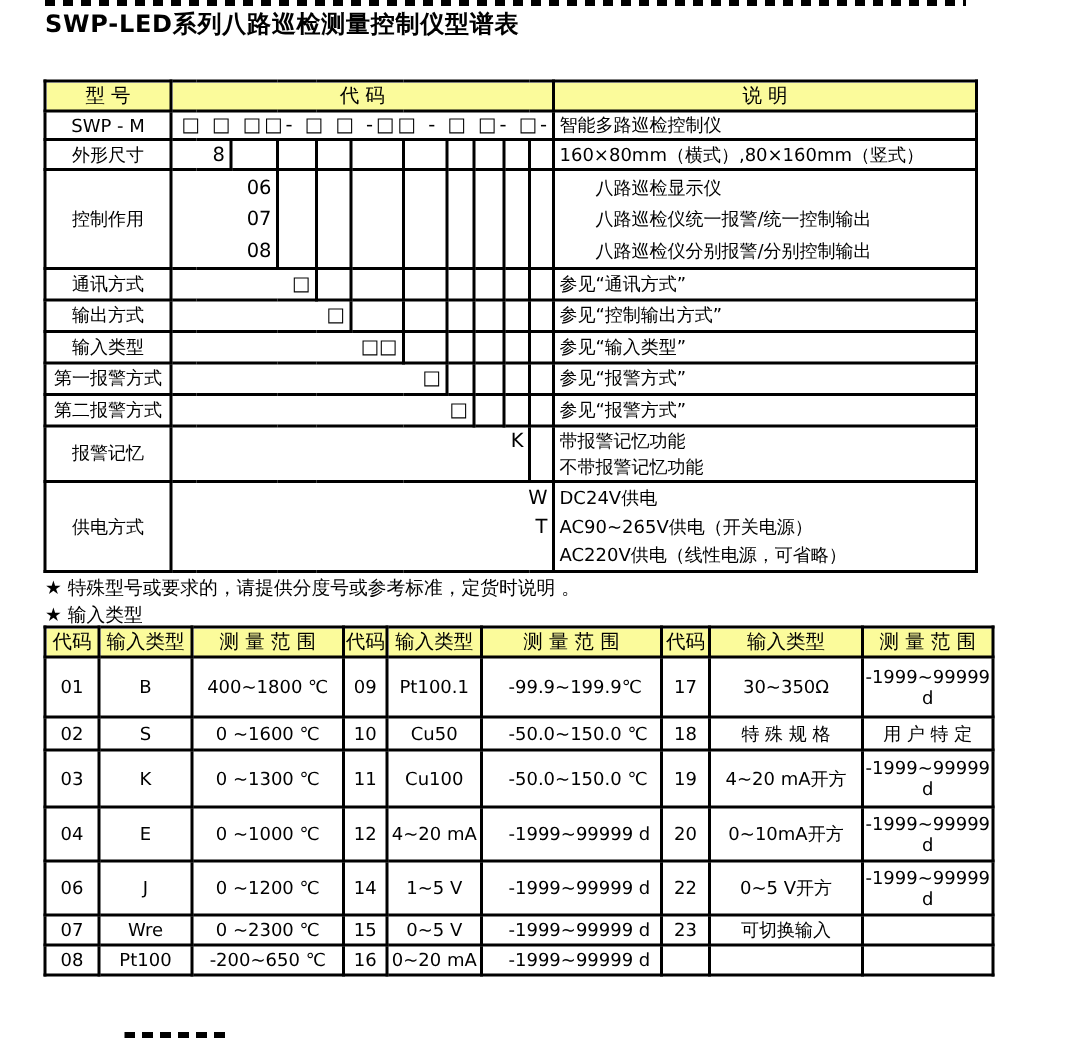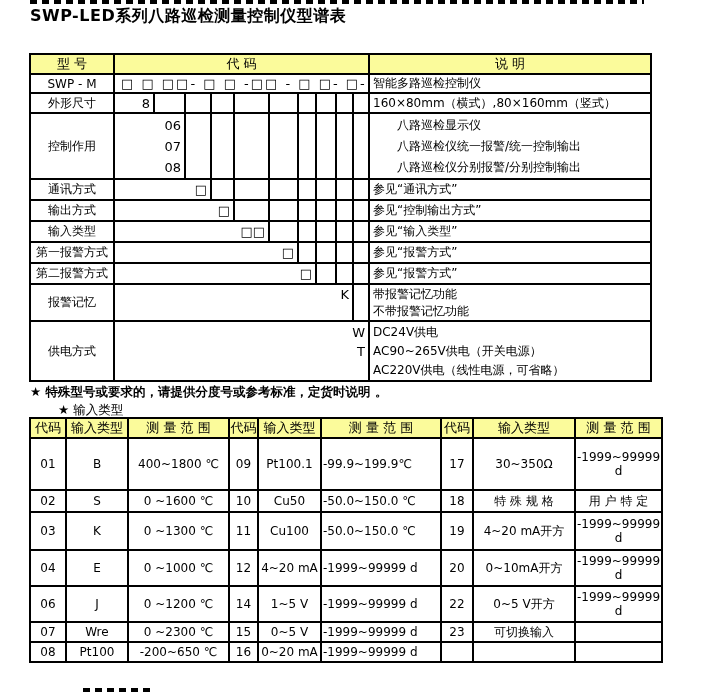--- a/index.html
+++ b/index.html
@@ -18,23 +18,23 @@
   #t1 .lbl{text-align:center;}
   #t1 .val{text-align:right;padding-right:3px;font-size:13px;}
   #t1 .valL{text-align:left;padding-left:2px;font-size:11px;}
   #t1 .boxes{text-align:left;padding-left:6px;font-size:13px;letter-spacing:2px;white-space:nowrap;}
   #t1 .desc{text-align:left;padding-left:3px;}
   .pre{white-space:pre-line;}
   .top{vertical-align:top;padding-top:1px;}
   .lh17{line-height:17px;} .lh21{line-height:21px;} .lh19{line-height:19px;}
   #t2{position:absolute;left:29px;top:417px;width:632px;border-radius:14px;}
   #t2 td{text-align:center;}
-  #t2 .left{text-align:left;padding-left:1px;}
+  #t2 .left{text-align:left;padding-left:17px;}
   .note{position:absolute;left:30px;font-size:12.5px;white-space:nowrap;}
-  #note-special{top:384px;font-weight:bold;} #note-input{top:402px;margin-left:28px;}
+  #note-special{top:384px;} #note-input{top:402px;}
 </style>
 </head>
 <body>
 
 <div id="clip-top" class="clip-strip"></div>
 
 <div id="doc-title">SWP-LED系列八路巡检测量控制仪型谱表</div>
 
 <table id="t1">
   <colgroup>
@@ -182,21 +182,21 @@
     <td class="hdr">代码</td>
     <td class="hdr">输入类型</td>
     <td class="hdr">测 量 范 围</td>
     <td class="hdr">代码</td>
     <td class="hdr">输入类型</td>
     <td class="hdr">测 量 范 围</td>
     <td class="hdr">代码</td>
     <td class="hdr">输入类型</td>
     <td class="hdr">测 量 范 围</td>
   </tr>
-  <tr style="height:52px">
+  <tr style="height:40px">
     <td>01</td>
     <td>B</td>
     <td>400~1800 ℃</td>
     <td>09</td>
     <td>Pt100.1</td>
     <td class="left">-99.9~199.9℃</td>
     <td>17</td>
     <td>30~350Ω</td>
     <td class="pre">-1999~99999
 d</td>

